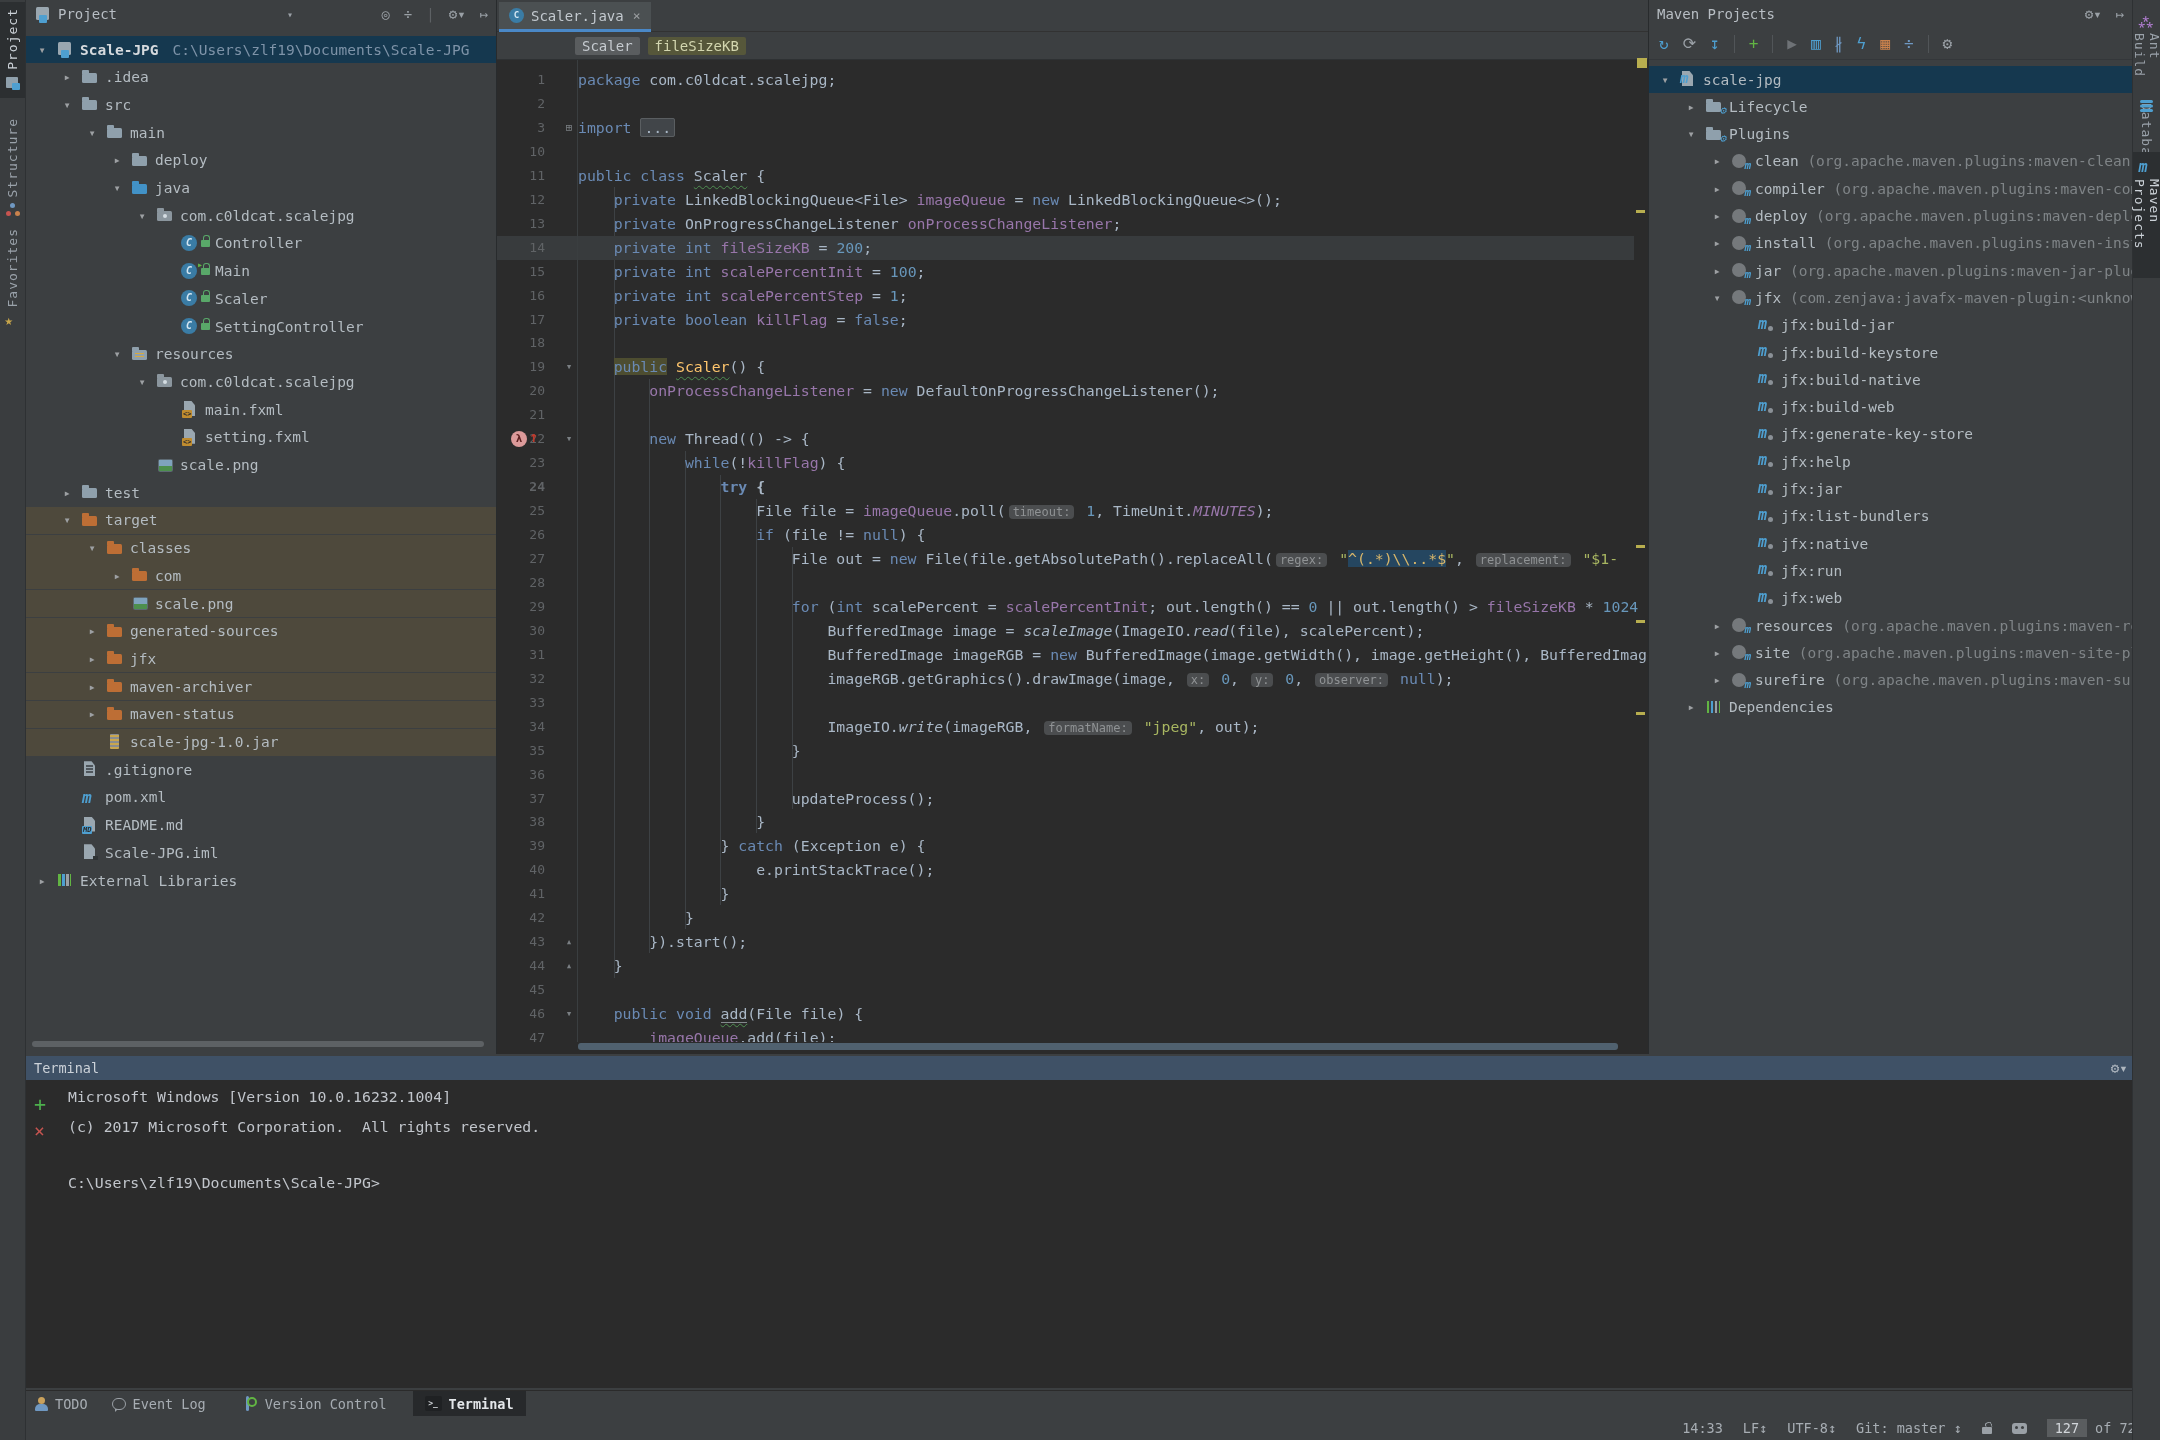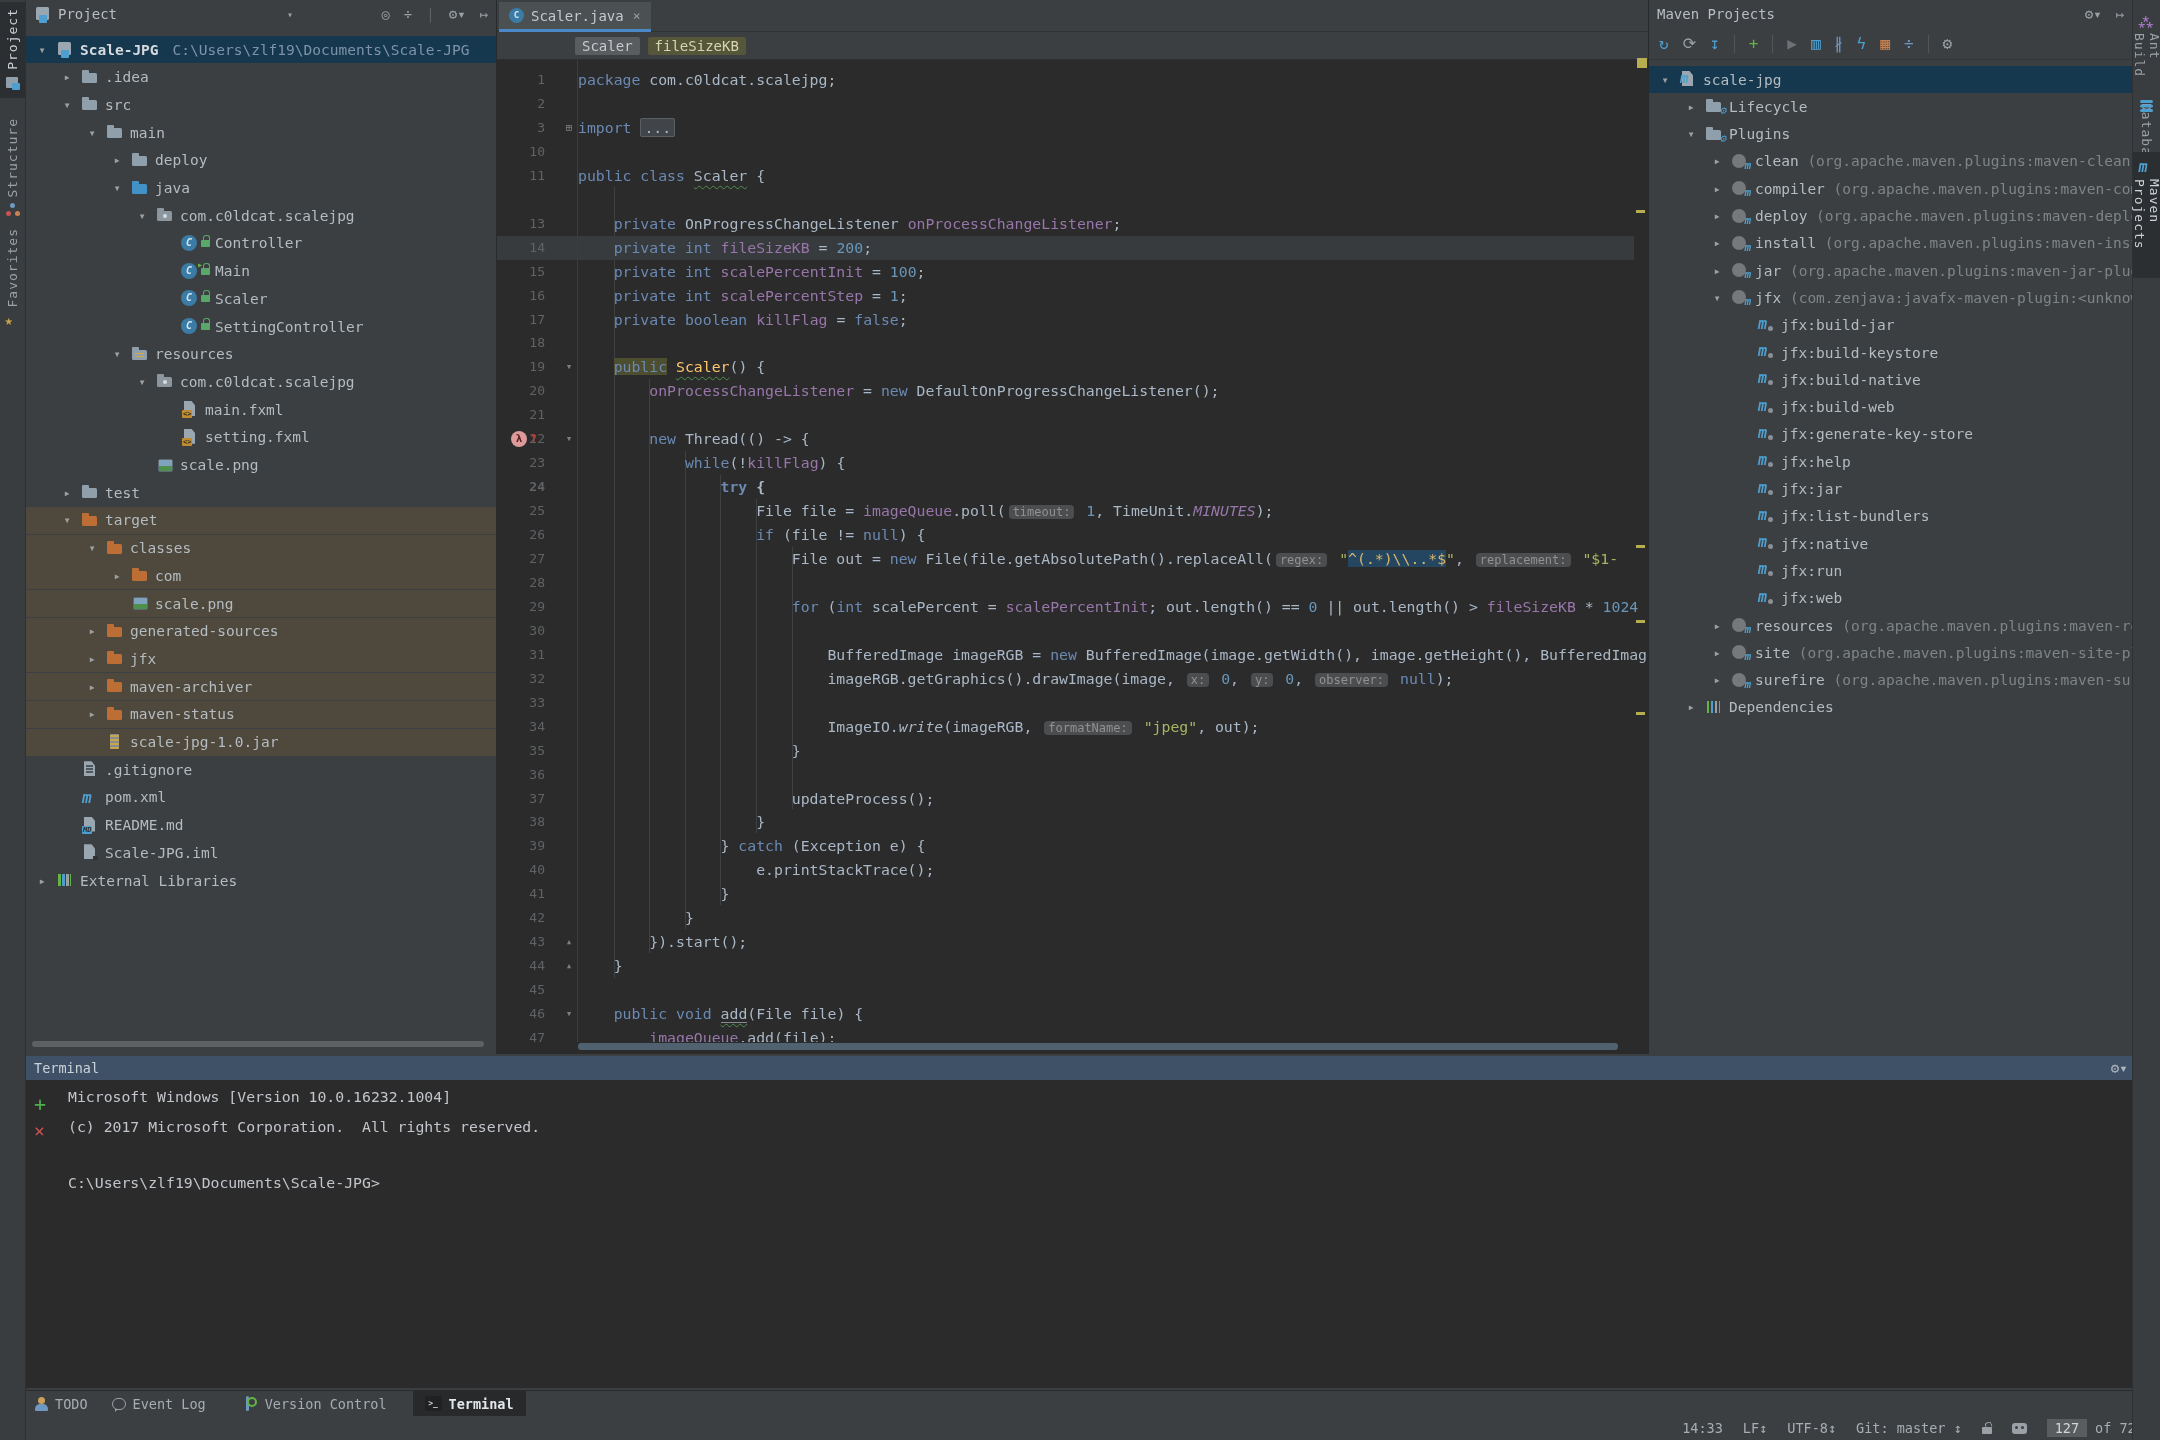--- a/index.html
+++ b/index.html
@@ -426,41 +426,42 @@
         <div class="iguide" style="left: 152.2px; top: 319px; height: 574px;"></div>
         <div class="iguide" style="left: 187.8px; top: 391px; height: 478px;"></div>
         <div class="iguide" style="left: 223.4px; top: 415px; height: 430px;"></div>
         <div class="iguide" style="left: 259px; top: 439px; height: 334px;"></div>
         <div class="iguide" style="left: 294.6px; top: 487px; height: 262px;"></div>
         <div class="cline" style="top: 8px;"><span class="gnum">1</span><span class="ctext"><span class="tk-kw">package</span><span class="tk-pl"> com.c0ldcat.scalejpg;</span></span></div>
         <div class="cline" style="top: 31.95px;"><span class="gnum">2</span><span class="ctext"></span></div>
         <div class="cline" style="top: 55.9px;"><span class="gnum">3</span><span class="gmark">⊞</span><span class="ctext"><span class="tk-kw">import</span><span class="tk-pl"> </span><span class="tk-fold">...</span></span></div>
         <div class="cline" style="top: 79.85px;"><span class="gnum">10</span><span class="ctext"></span></div>
         <div class="cline" style="top: 103.8px;"><span class="gnum">11</span><span class="ctext"><span class="tk-kw">public class</span><span class="tk-pl"> </span><span class="tk-cls">Scaler</span><span class="tk-pl"> {</span></span></div>
+        <div class="cline" style="top: 127.75px;"><span class="gnum">12</span><span class="ctext"><span class="tk-pl">    </span><span class="tk-kw">private</span><span class="tk-pl"> LinkedBlockingQueue&lt;File&gt; </span><span class="tk-fld">imageQueue</span><span class="tk-pl"> = </span><span class="tk-kw">new</span><span class="tk-pl"> LinkedBlockingQueue&lt;&gt;();</span></span></div>
         <div class="cline" style="top: 151.7px;"><span class="gnum">13</span><span class="ctext"><span class="tk-pl">    </span><span class="tk-kw">private</span><span class="tk-pl"> OnProgressChangeListener </span><span class="tk-fld">onProcessChangeListener</span><span class="tk-pl">;</span></span></div>
         <div class="cur-line" style="top: 175.65px;"></div>
         <div class="cline" style="top: 175.65px;"><span class="gnum">14</span><span class="ctext"><span class="tk-pl">    </span><span class="tk-kw">private int</span><span class="tk-pl"> </span><span class="tk-fld">fileSizeKB</span><span class="tk-pl"> = </span><span class="tk-num">200</span><span class="tk-pl">;</span></span></div>
         <div class="cline" style="top: 199.6px;"><span class="gnum">15</span><span class="ctext"><span class="tk-pl">    </span><span class="tk-kw">private int</span><span class="tk-pl"> </span><span class="tk-fld">scalePercentInit</span><span class="tk-pl"> = </span><span class="tk-num">100</span><span class="tk-pl">;</span></span></div>
         <div class="cline" style="top: 223.55px;"><span class="gnum">16</span><span class="ctext"><span class="tk-pl">    </span><span class="tk-kw">private int</span><span class="tk-pl"> </span><span class="tk-fld">scalePercentStep</span><span class="tk-pl"> = </span><span class="tk-num">1</span><span class="tk-pl">;</span></span></div>
         <div class="cline" style="top: 247.5px;"><span class="gnum">17</span><span class="ctext"><span class="tk-pl">    </span><span class="tk-kw">private boolean</span><span class="tk-pl"> </span><span class="tk-fld">killFlag</span><span class="tk-pl"> = </span><span class="tk-kw">false</span><span class="tk-pl">;</span></span></div>
         <div class="cline" style="top: 271.45px;"><span class="gnum">18</span><span class="ctext"></span></div>
         <div class="cline" style="top: 295.4px;"><span class="gnum">19</span><span class="gmark">▾</span><span class="ctext"><span class="tk-pl">    </span><span class="tk-hlkw">public</span><span class="tk-pl"> </span><span class="tk-ctor">Scaler</span><span class="tk-pl">() {</span></span></div>
         <div class="cline" style="top: 319.35px;"><span class="gnum">20</span><span class="ctext"><span class="tk-pl">        </span><span class="tk-fld">onProcessChangeListener</span><span class="tk-pl"> = </span><span class="tk-kw">new</span><span class="tk-pl"> DefaultOnProgressChangeListener();</span></span></div>
         <div class="cline" style="top: 343.3px;"><span class="gnum">21</span><span class="ctext"></span></div>
         <div class="cline" style="top: 367.25px;"><span class="gnum">22</span><span class="gmark">▾</span><span class="ctext"><span class="tk-pl">        </span><span class="tk-kw">new</span><span class="tk-pl"> Thread(() -&gt; {</span></span></div>
         <span id="lambda-mark" style="top: 371.25px;">λ</span>
         <span id="lambda-arrow" style="top: 368.25px;">↑</span>
         <div class="cline" style="top: 391.2px;"><span class="gnum">23</span><span class="ctext"><span class="tk-pl">            </span><span class="tk-kw">while</span><span class="tk-pl">(!</span><span class="tk-fld">killFlag</span><span class="tk-pl">) {</span></span></div>
         <div class="cline" style="top: 415.15px; font-weight: bold;"><span class="gnum">24</span><span class="ctext"><span class="tk-pl">                </span><span class="tk-kw">try</span><span class="tk-pl"> {</span></span></div>
         <div class="cline" style="top: 439.1px;"><span class="gnum">25</span><span class="ctext"><span class="tk-pl">                    File file = </span><span class="tk-fld">imageQueue</span><span class="tk-pl">.poll(</span><span class="tk-hint">timeout:</span><span class="tk-pl"> </span><span class="tk-num">1</span><span class="tk-pl">, TimeUnit.</span><span class="tk-sco">MINUTES</span><span class="tk-pl">);</span></span></div>
         <div class="cline" style="top: 463.05px;"><span class="gnum">26</span><span class="ctext"><span class="tk-pl">                    </span><span class="tk-kw">if</span><span class="tk-pl"> (file != </span><span class="tk-kw">null</span><span class="tk-pl">) {</span></span></div>
         <div class="cline" style="top: 487px;"><span class="gnum">27</span><span class="ctext"><span class="tk-pl">                        File out = </span><span class="tk-kw">new</span><span class="tk-pl"> File(file.getAbsolutePath().replaceAll(</span><span class="tk-hint">regex:</span><span class="tk-pl"> </span><span class="tk-str">"</span><span class="tk-rgx">^(.*)\\..*$</span><span class="tk-str">"</span><span class="tk-pl">, </span><span class="tk-hint">replacement:</span><span class="tk-pl"> </span><span class="tk-str">"$1-</span></span></div>
         <div class="cline" style="top: 510.95px;"><span class="gnum">28</span><span class="ctext"></span></div>
         <div class="cline" style="top: 534.9px;"><span class="gnum">29</span><span class="ctext"><span class="tk-pl">                        </span><span class="tk-kw">for</span><span class="tk-pl"> (</span><span class="tk-kw">int</span><span class="tk-pl"> scalePercent = </span><span class="tk-fld">scalePercentInit</span><span class="tk-pl">; out.length() == </span><span class="tk-num">0</span><span class="tk-pl"> || out.length() &gt; </span><span class="tk-fld">fileSizeKB</span><span class="tk-pl"> * </span><span class="tk-num">1024</span></span></div>
-        <div class="cline" style="top: 558.85px;"><span class="gnum">30</span></div>
+        <div class="cline" style="top: 558.85px;"><span class="gnum">30</span><span class="ctext"><span class="tk-pl">                            BufferedImage image = </span><span class="tk-sm">scaleImage</span><span class="tk-pl">(ImageIO.</span><span class="tk-sm">read</span><span class="tk-pl">(file), scalePercent);</span></span></div>
         <div class="cline" style="top: 582.8px;"><span class="gnum">31</span><span class="ctext"><span class="tk-pl">                            BufferedImage imageRGB = </span><span class="tk-kw">new</span><span class="tk-pl"> BufferedImage(image.getWidth(), image.getHeight(), BufferedImage.TYPE_INT_RGB);</span></span></div>
         <div class="cline" style="top: 606.75px;"><span class="gnum">32</span><span class="ctext"><span class="tk-pl">                            imageRGB.getGraphics().drawImage(image, </span><span class="tk-hint">x:</span><span class="tk-pl"> </span><span class="tk-num">0</span><span class="tk-pl">, </span><span class="tk-hint">y:</span><span class="tk-pl"> </span><span class="tk-num">0</span><span class="tk-pl">, </span><span class="tk-hint">observer:</span><span class="tk-pl"> </span><span class="tk-kw">null</span><span class="tk-pl">);</span></span></div>
         <div class="cline" style="top: 630.7px;"><span class="gnum">33</span><span class="ctext"></span></div>
         <div class="cline" style="top: 654.65px;"><span class="gnum">34</span><span class="ctext"><span class="tk-pl">                            ImageIO.</span><span class="tk-sm">write</span><span class="tk-pl">(imageRGB, </span><span class="tk-hint">formatName:</span><span class="tk-pl"> </span><span class="tk-str">"jpeg"</span><span class="tk-pl">, out);</span></span></div>
         <div class="cline" style="top: 678.6px; padding-left: 40px;"><span class="gnum">35</span><span class="ctext"><span class="tk-pl">                        }</span></span></div>
         <div class="cline" style="top: 702.55px;"><span class="gnum">36</span><span class="ctext"></span></div>
         <div class="cline" style="top: 726.5px;"><span class="gnum">37</span><span class="ctext"><span class="tk-pl">                        updateProcess();</span></span></div>
         <div class="cline" style="top: 750.45px;"><span class="gnum">38</span><span class="ctext"><span class="tk-pl">                    }</span></span></div>
         <div class="cline" style="top: 774.4px;"><span class="gnum">39</span><span class="ctext"><span class="tk-pl">                } </span><span class="tk-kw">catch</span><span class="tk-pl"> (Exception e) {</span></span></div>
         <div class="cline" style="top: 798.35px;"><span class="gnum">40</span><span class="ctext"><span class="tk-pl">                    e.printStackTrace();</span></span></div>

